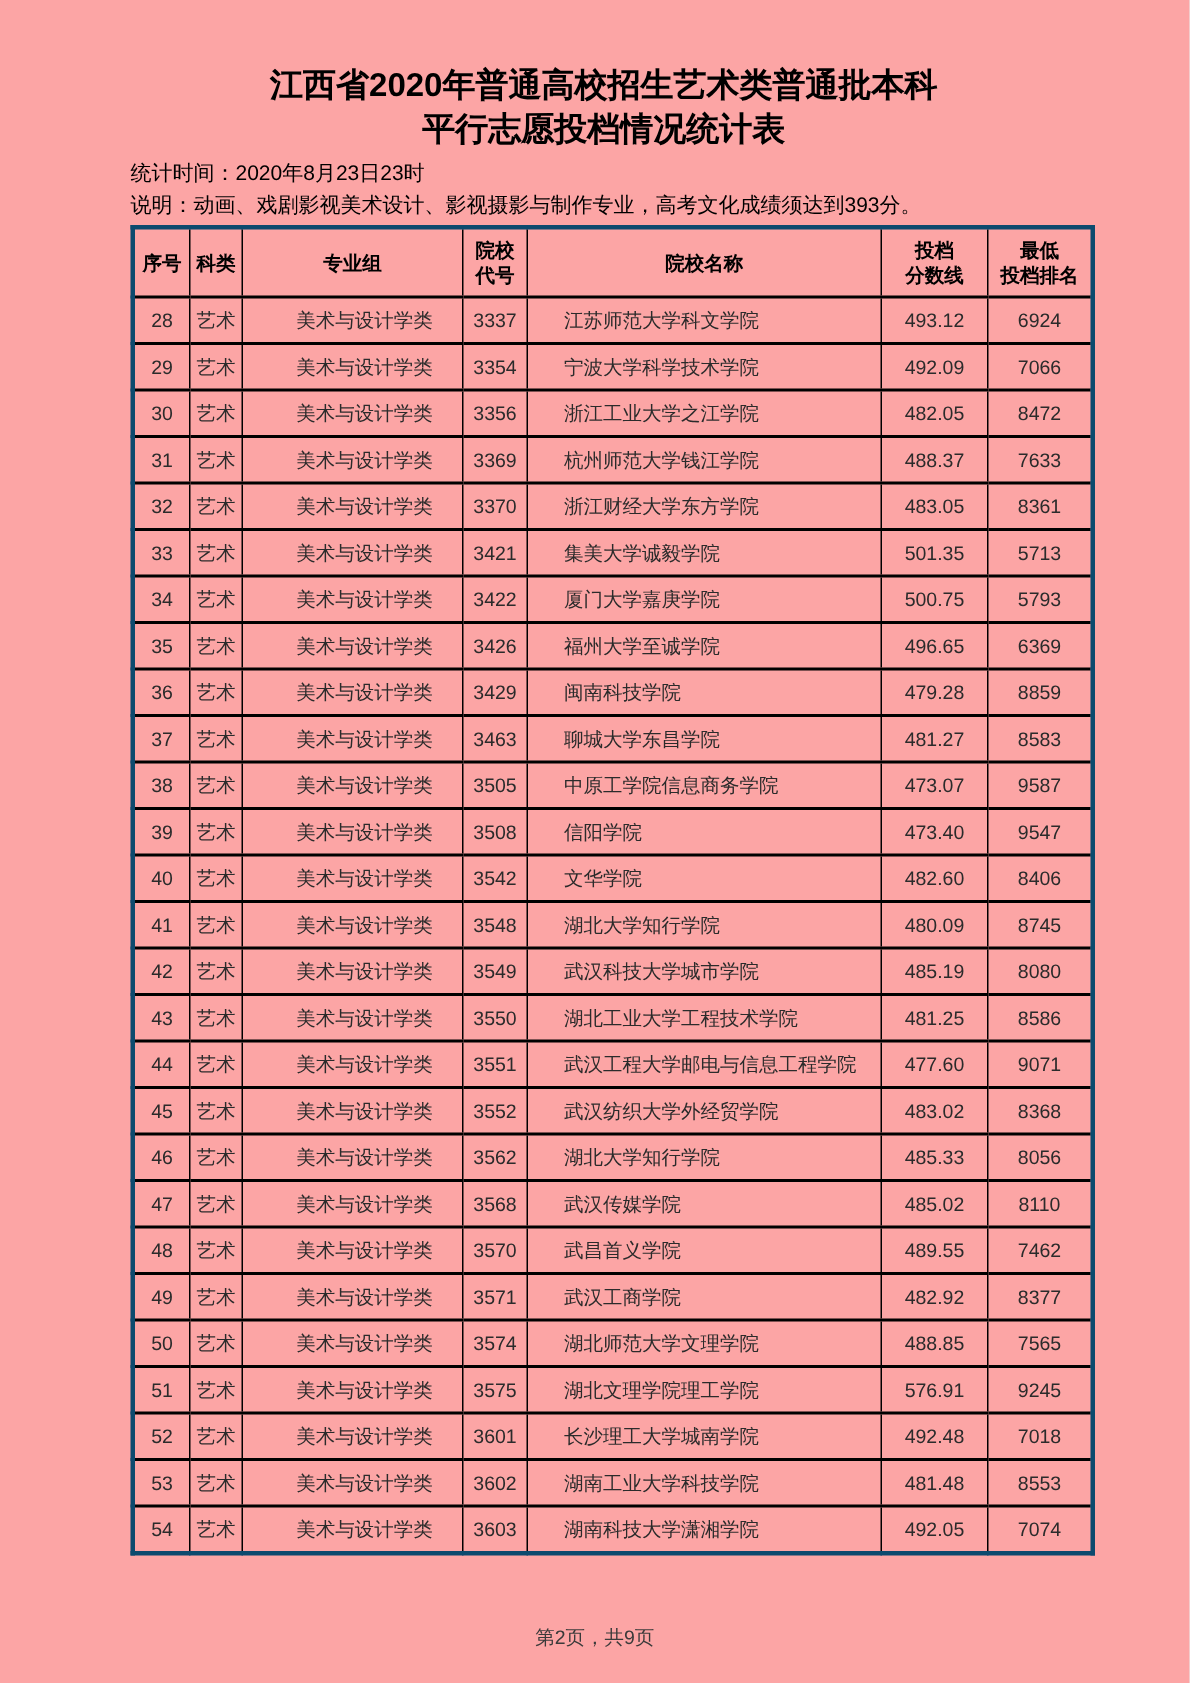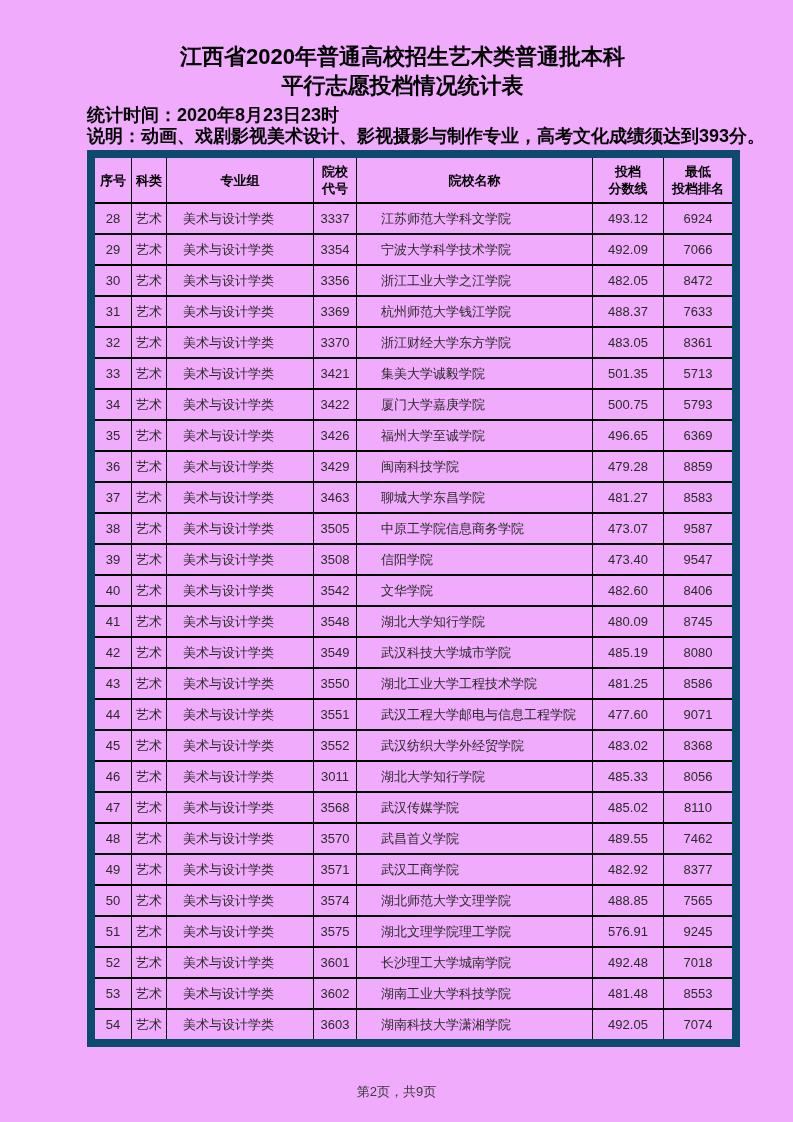--- a/index.html
+++ b/index.html
@@ -6,53 +6,53 @@
     margin: 0;
     padding: 0;
     background: #ececec;
     font-family: "Liberation Sans", "DejaVu Sans", sans-serif;
   }
   .page {
     position: relative;
     width: 793px;
     height: 1122px;
     margin: 0 auto;
-    background: #f0abfc;
+    background: #fca5a5;
     overflow: hidden;
     color: #1a1a1a;
   }
   .content {
     position: absolute;
     left: 87px;
     top: 0;
     width: 631px;
   }
   .doc-title {
     margin: 42px 0 0 0;
     text-align: center;
     font-size: 22px;
     line-height: 29px;
     font-weight: bold;
     color: #000;
   }
   .doc-title .tline { display: block; }
   .meta-block { margin-top: 5px; }
   .meta-line {
-    font-size: 18px;
+    font-size: 14px;
     line-height: 21px;
-    font-weight: bold;
+    font-weight: normal;
     color: #000;
     white-space: nowrap;
   }
   table.data-table {
     margin-top: 3px;
     width: 631px;
     border-collapse: collapse;
     table-layout: fixed;
-    border: 8px solid #0c4a6e;
+    border: 3px solid #0c4a6e;
   }
   .data-table th, .data-table td {
     border: 1px solid #000;
     border-top-width: 2px;
     border-bottom-width: 2px;
     padding: 0;
     overflow: hidden;
   }
   .data-table thead th {
     height: 44px;
@@ -74,21 +74,21 @@
   }
   
   .col-seq      { width: 36px; }
   .col-category { width: 34px; }
   .col-group    { width: 146px; }
   .col-code     { width: 42px; }
   .col-name     { width: 235px; }
   .col-score    { width: 70px; }
   .col-rank     { width: 68px; }
   
-  .data-table tbody td.cell-group { text-align: left; padding-left: 16px; }
+  .data-table tbody td.cell-group { text-align: center; padding-left: 16px; }
   .data-table tbody td.cell-name  { text-align: left; padding-left: 24px; }
   .footer {
     position: absolute;
     left: 0;
     right: 0;
     top: 1083px;
     text-align: center;
     font-size: 13px;
     color: #3a3a3a;
   }
@@ -284,21 +284,21 @@
     <td class="cell-group">美术与设计学类</td>
     <td class="cell-code">3552</td>
     <td class="cell-name">武汉纺织大学外经贸学院</td>
     <td class="cell-score">483.02</td>
     <td class="cell-rank">8368</td>
   </tr>
           <tr>
     <td class="cell-seq">46</td>
     <td class="cell-cat">艺术</td>
     <td class="cell-group">美术与设计学类</td>
-    <td class="cell-code">3011</td>
+    <td class="cell-code">3562</td>
     <td class="cell-name">湖北大学知行学院</td>
     <td class="cell-score">485.33</td>
     <td class="cell-rank">8056</td>
   </tr>
           <tr>
     <td class="cell-seq">47</td>
     <td class="cell-cat">艺术</td>
     <td class="cell-group">美术与设计学类</td>
     <td class="cell-code">3568</td>
     <td class="cell-name">武汉传媒学院</td>

